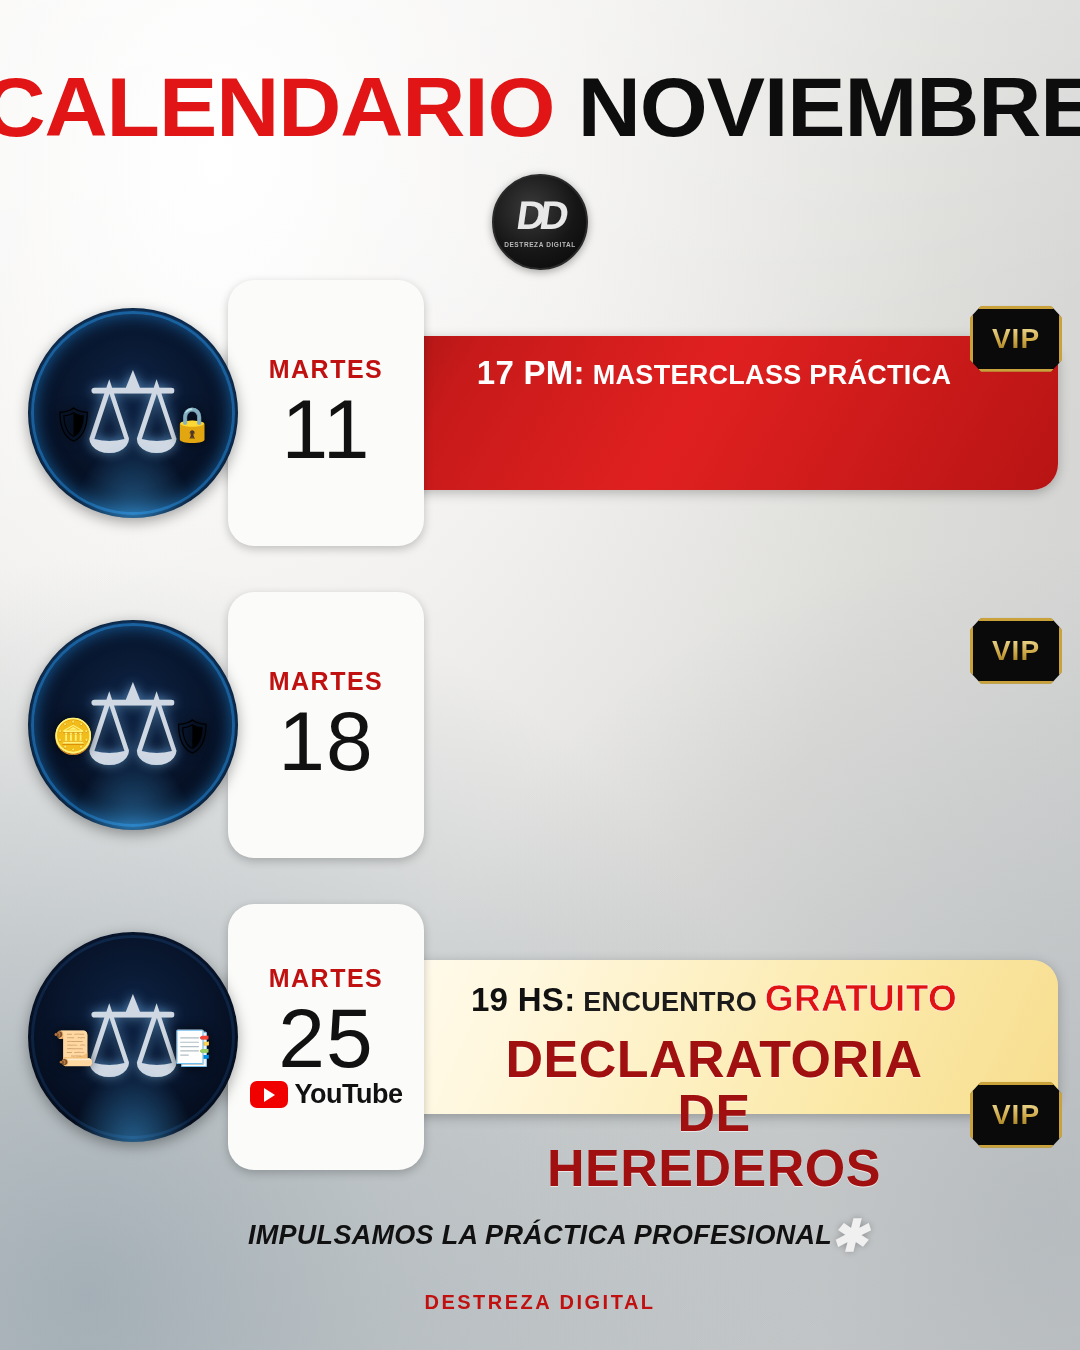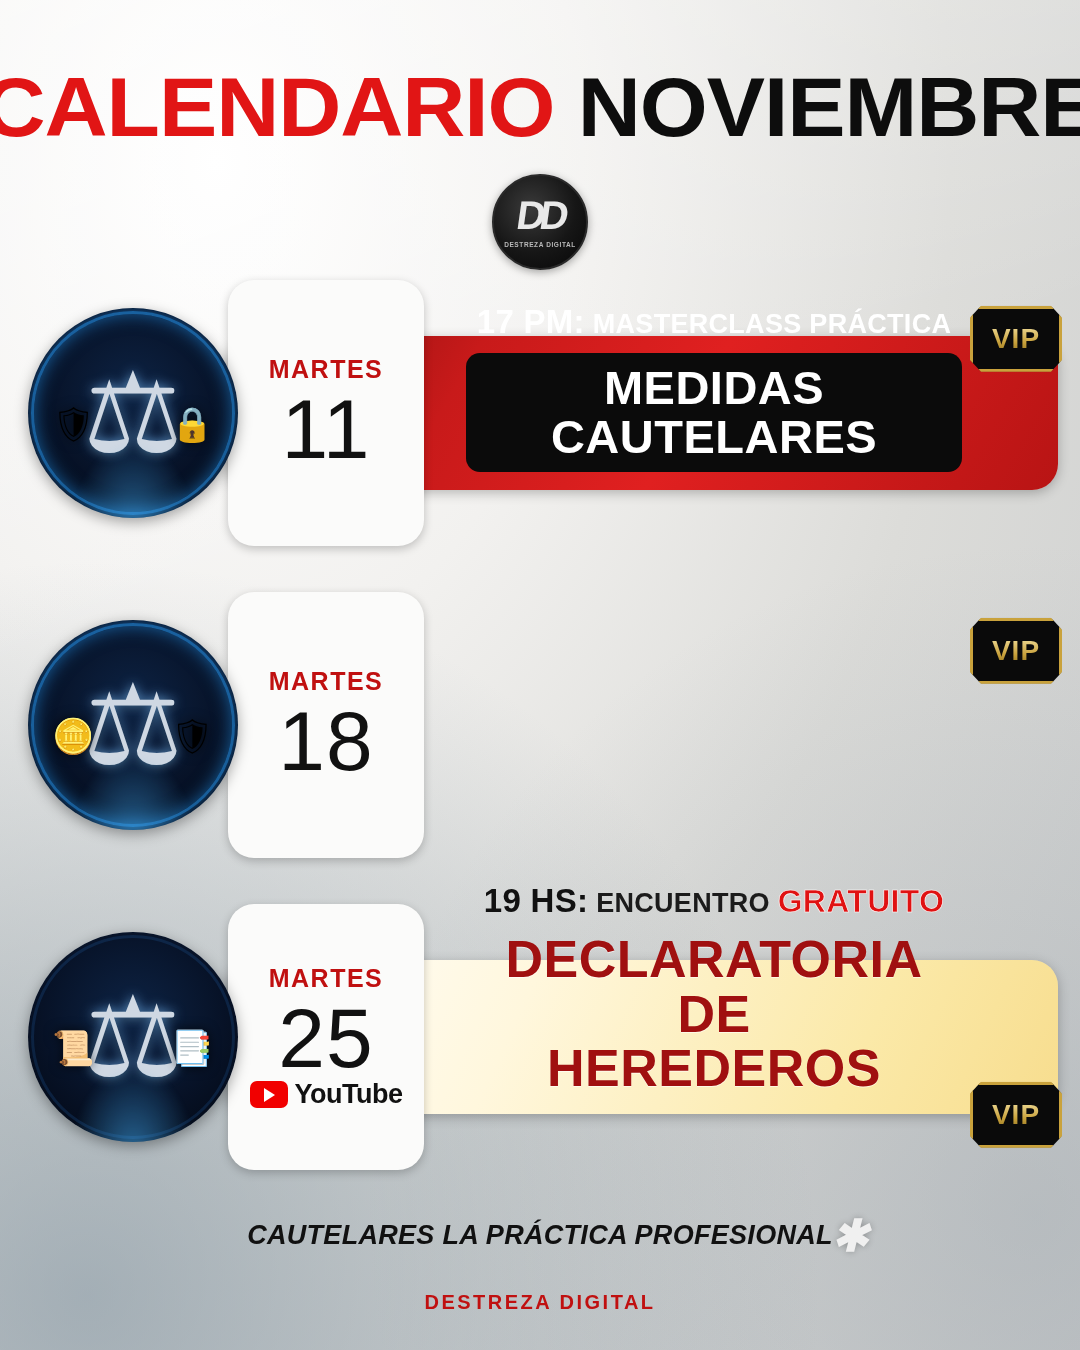--- a/index.html
+++ b/index.html
@@ -203,21 +203,21 @@
     position: absolute;
     left: 228px;
     right: 22px;
     height: 154px;
     border-radius: 26px;
     z-index: 1;
     padding: 18px 96px 18px 238px;
     display: flex;
     flex-direction: column;
     align-items: center;
-    justify-content: flex-end;
+    justify-content: flex-start;
     box-shadow: 0 3px 12px rgba(0,0,0,0.25);
   }
   .banner.red {
     background: linear-gradient(120deg, #7e0d0d 0%, #c81a1a 28%, #e02020 55%, #b81414 100%);
   }
   .banner.cream {
     background: linear-gradient(115deg, #ffffff 0%, #fff7dd 35%, #fbe9a8 75%, #f7dd8e 100%);
   }
 
   .banner .line1 {
@@ -230,21 +230,21 @@
   }
   .banner .line1 .time {
     font-size: 33px;
     font-weight: 900;
   }
   .banner.cream .line1 { color: #1b1b1b; font-weight: 800; }
   .banner.cream .line1 .time { color: #111; }
   .banner.cream .line1 .free {
     color: #e01212;
     font-weight: 900;
-    font-size: 32px;
+    font-size: 37px;
     -webkit-text-stroke: 0.6px #fff;
   }
 
   .banner .headline {
     background: #0b0b0b;
     color: #fff;
     font-size: 47px;
     font-weight: 900;
     letter-spacing: 0.5px;
     line-height: 1.05;
@@ -356,21 +356,20 @@
         <div class="thumb-extra left">🛡</div>
         <div class="thumb-extra right">🔒</div>
         <div class="glow"></div>
       </div>
 
       <div class="banner red">
         <div class="line1">
           <span class="time">17 PM:</span>
           <span>MASTERCLASS PRÁCTICA</span>
         </div>
-        <div class="headline">MEDIDAS CAUTELARES</div>
       </div>
 
       <div class="date-card">
         <div class="weekday">MARTES</div>
         <div class="daynum">11</div>
       </div>
 
       <div class="vip">
         <div class="seal">
           <span>VIP</span>
@@ -432,18 +431,18 @@
         <div class="seal">
           <span>VIP</span>
         </div>
       </div>
     </div>
 
   </div>
 
   <div class="footer">
     <div class="slogan">
-      <span>CAUTELARES LA PRÁCTICA PROFESIONAL</span>
+      <span>IMPULSAMOS LA PRÁCTICA PROFESIONAL</span>
       <span class="spark">✱</span>
     </div>
     <div class="footer-brand">DESTREZA DIGITAL</div>
   </div>
 </div>
 
 </body></html>

